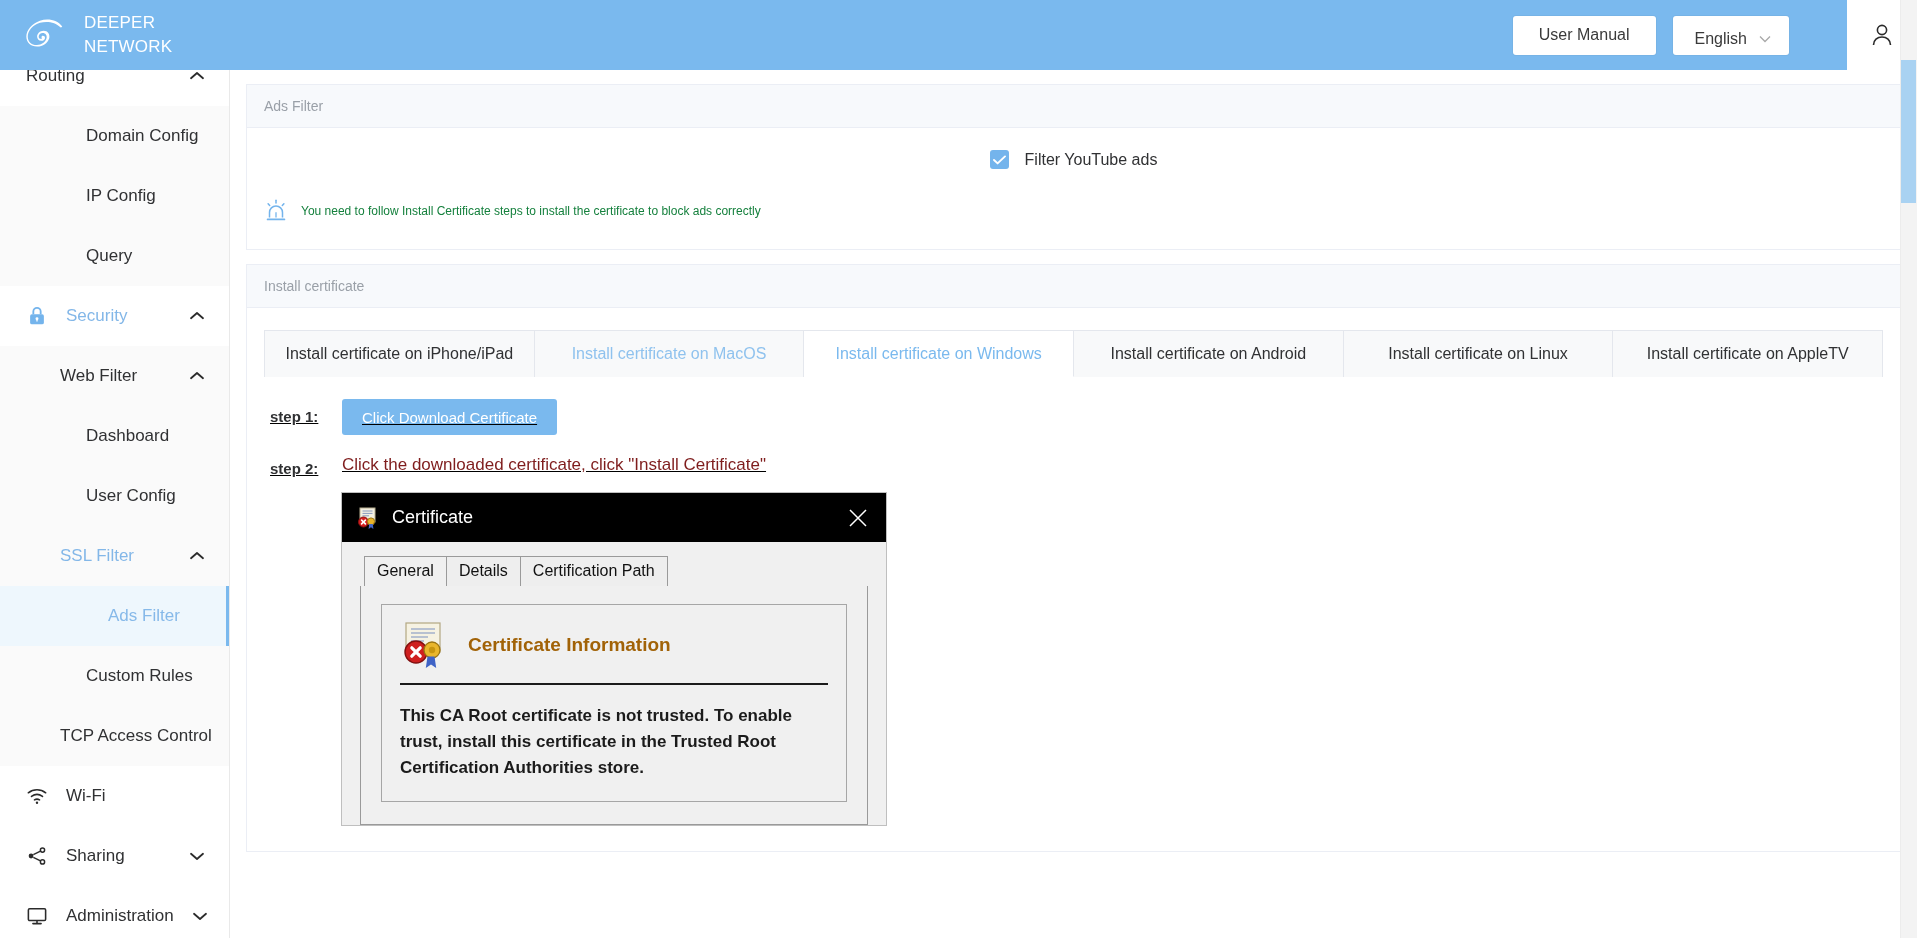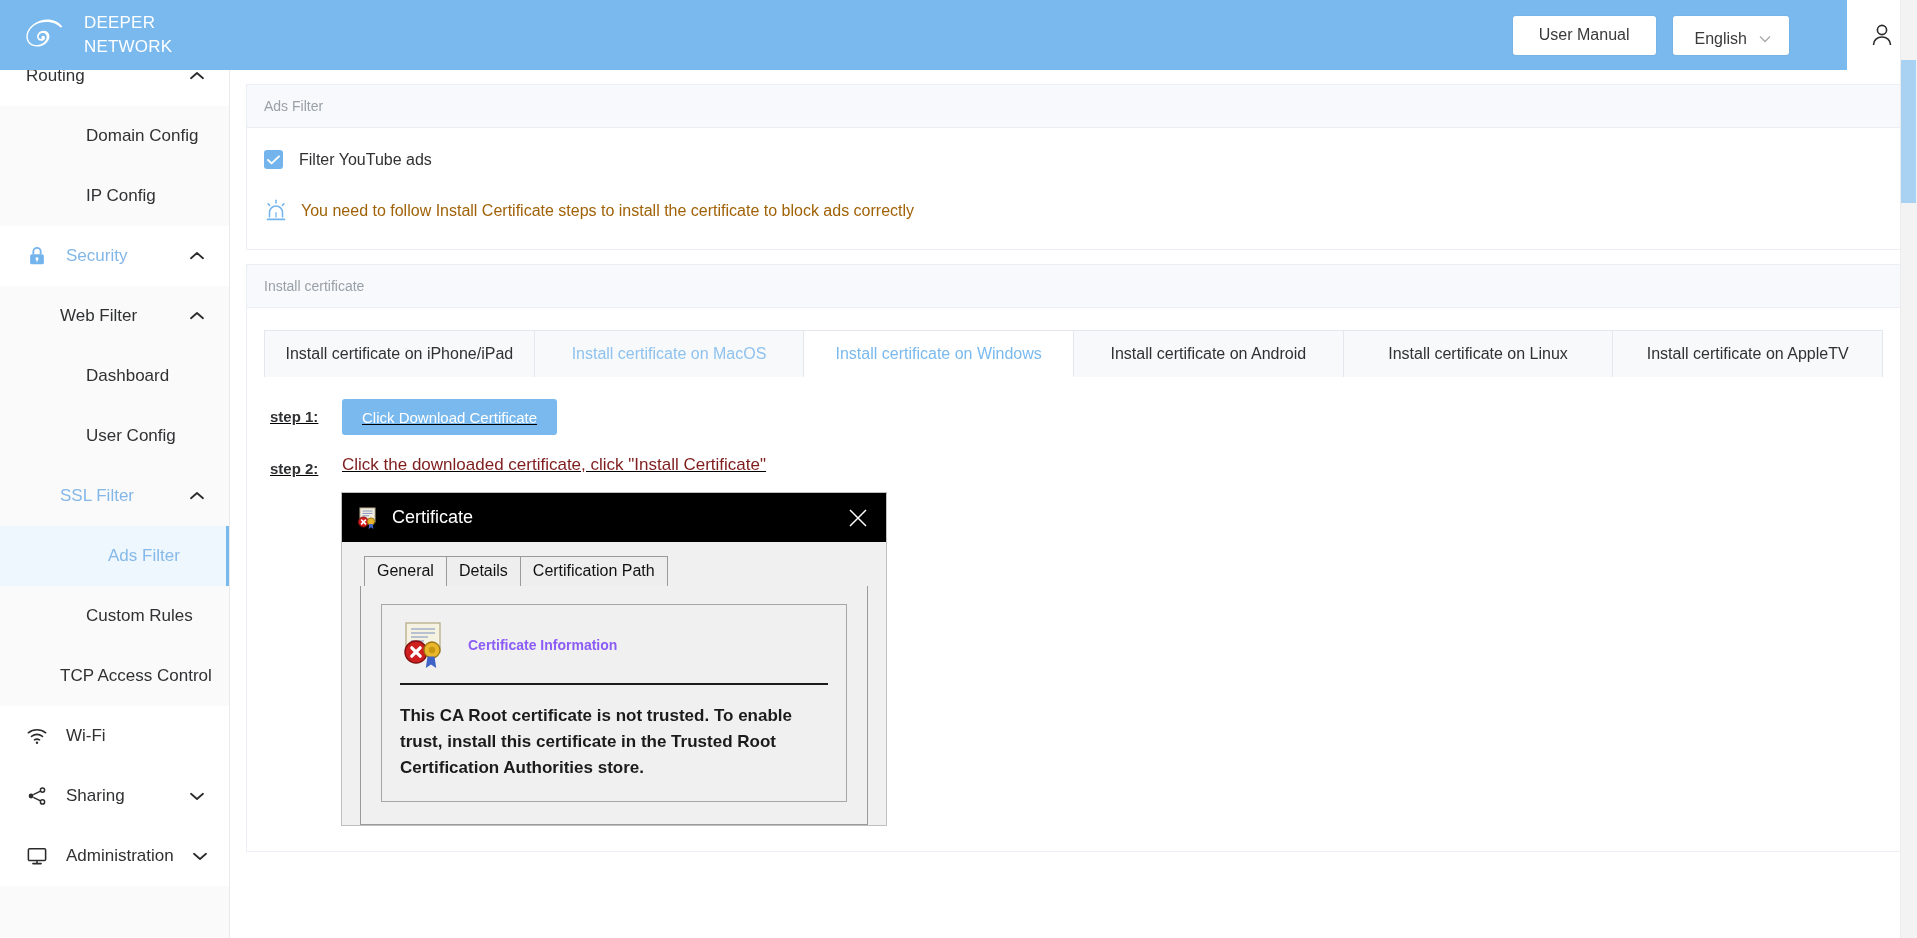--- a/index.html
+++ b/index.html
@@ -91,31 +91,31 @@
     border: 1px solid #ebeef5; background: #ffffff;
     margin-bottom: 14px;
   }
   .card-head {
     background: #f7f9fc; border-bottom: 1px solid #ebeef5;
     height: 43px; display: flex; align-items: center;
     padding-left: 17px; font-size: 14px; color: #9aa0a8;
   }
   .card-body { padding: 22px 17px 26px 17px; }
 
-  .check-row { display: flex; align-items: center; gap: 16px; margin-bottom: 30px; }
+  .check-row { display: flex; align-items: center; gap: 16px; margin-bottom: 30px; justify-content: center; }
   .checkbox {
     width: 19px; height: 19px; border-radius: 3px; background: #74b4ec;
     display: flex; align-items: center; justify-content: center;
     cursor: pointer; flex: none;
   }
   .check-label { font-size: 16px; color: #303133; }
 
   .notice-row { display: flex; align-items: center; gap: 13px; }
   .siren { width: 24px; height: 24px; flex: none; }
-  .notice-text { font-size: 16px; color: #a16207; }
+  .notice-text { font-size: 12px; color: #15803d; }
 
   
   .tabs {
     display: flex; border: 1px solid #e4e7ed; border-bottom: none;
     background: #f8f9fa; margin: 0 0 0 0;
   }
   .tab {
     flex: 1; height: 46px; display: flex; align-items: center; justify-content: center;
     font-size: 16px; color: #303133; cursor: pointer;
     border-right: 1px solid #e4e7ed; background: #f8f9fa;
@@ -169,21 +169,21 @@
   .cert-pane {
     border: 1px solid #9a9a9a; margin: -1px 18px 0 18px; background: #f0f0f0;
     padding: 18px 0 0 0; min-height: 240px;
   }
   .cert-inner {
     border: 1px solid #a6a6a6; background: #f0f0f0;
     margin: 0 20px; padding: 16px 18px 20px 18px;
   }
   .cert-infohead { display: flex; align-items: center; gap: 16px; }
   .cert-badge { width: 52px; height: 48px; flex: none; }
-  .cert-infotitle { font-size: 14px; font-weight: bold; color: #8b5cf6; }
+  .cert-infotitle { font-size: 19px; font-weight: bold; color: #a16207; }
   .cert-rule { height: 2px; background: #1b1b1b; margin: 14px 0 18px 0; }
   .cert-msg {
     font-size: 17px; font-weight: bold; color: #1b1b1b; line-height: 26px;
     max-width: 490px;
   }
 
   
   .scroll-track {
     position: absolute; right: 0; top: 0; width: 17px; height: 938px;
     background: #f3f3f3; border-left: 1px solid #ececec;
@@ -235,20 +235,23 @@
             <span class="nav-label">Routing</span>
             <svg class="nav-chev" viewBox="0 0 16 10">
               <path d="M2 7.2 L8 2 L14 7.2" fill="none" stroke="#2b2b2b" stroke-width="1.8" stroke-linecap="round" stroke-linejoin="round"></path>
             </svg>
           </div>
           <div class="nav-item sub2">
             <span class="nav-label">Domain Config</span>
           </div>
           <div class="nav-item sub2">
             <span class="nav-label">IP Config</span>
+          </div>
+          <div class="nav-item sub2">
+            <span class="nav-label">Query</span>
           </div>
           <div class="nav-item group active-text">
             <svg class="nav-icon" viewBox="0 0 24 24">
               <rect x="4.5" y="10" width="15" height="11" rx="2" fill="#74b4ec"></rect>
               <path d="M8 10 V7.2 a4 4 0 0 1 8 0 V10" fill="none" stroke="#74b4ec" stroke-width="2"></path>
               <circle cx="12" cy="15" r="1.6" fill="#ffffff"></circle>
               <rect x="11.3" y="15" width="1.4" height="3" fill="#ffffff"></rect>
             </svg>
             <span class="nav-label">Security</span>
             <svg class="nav-chev" viewBox="0 0 16 10">

